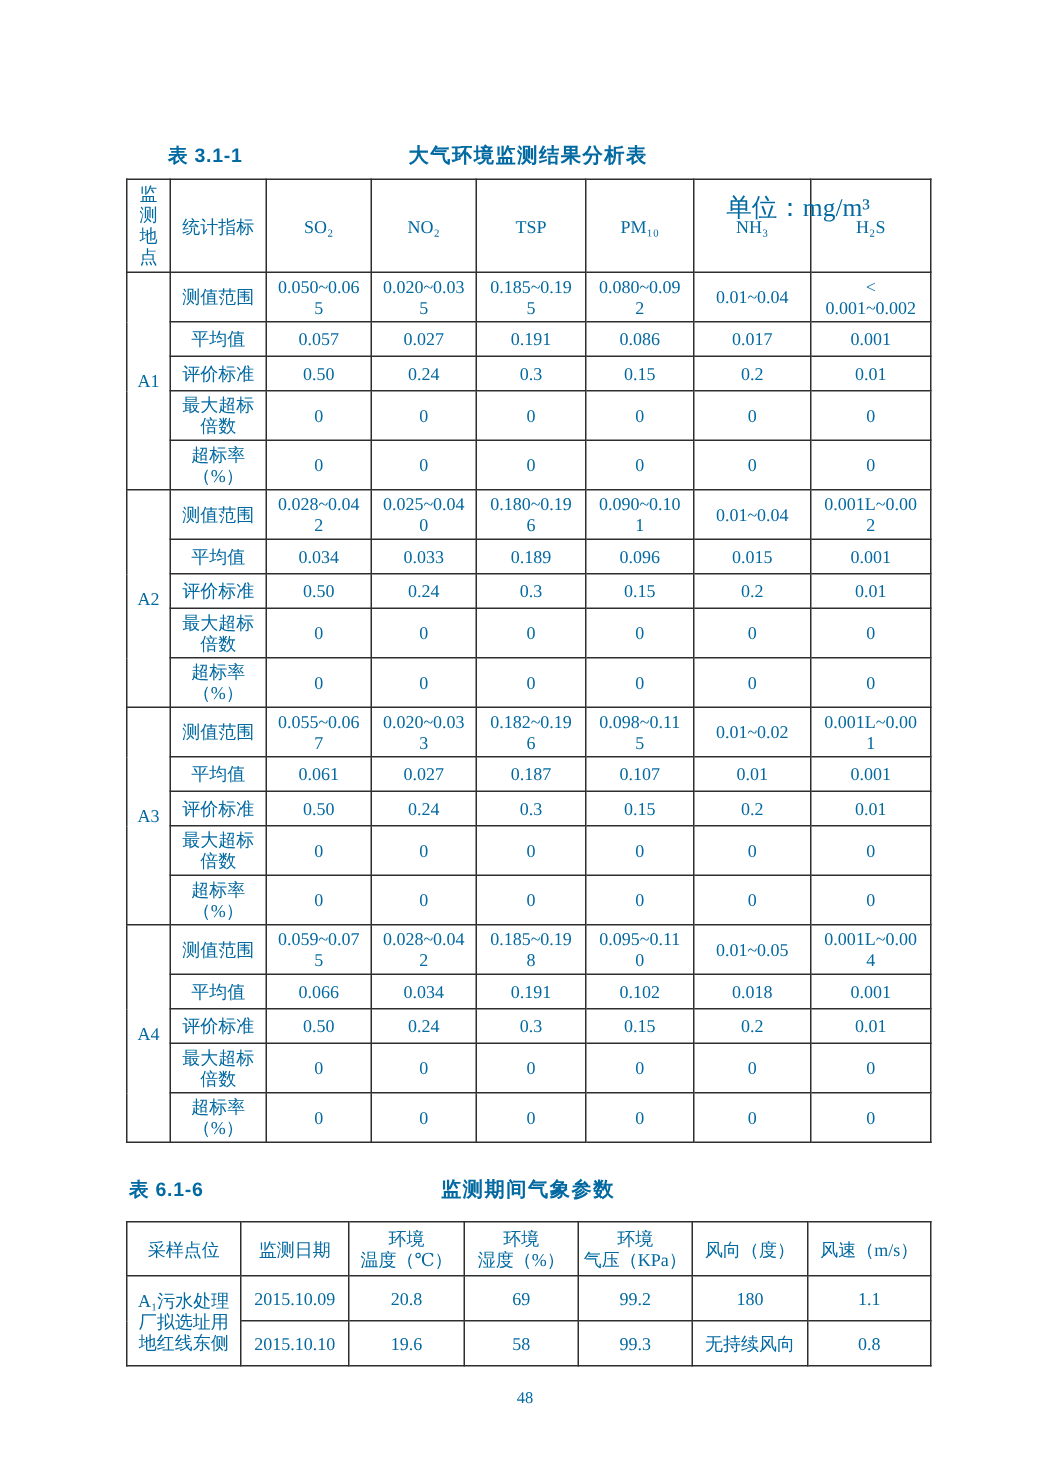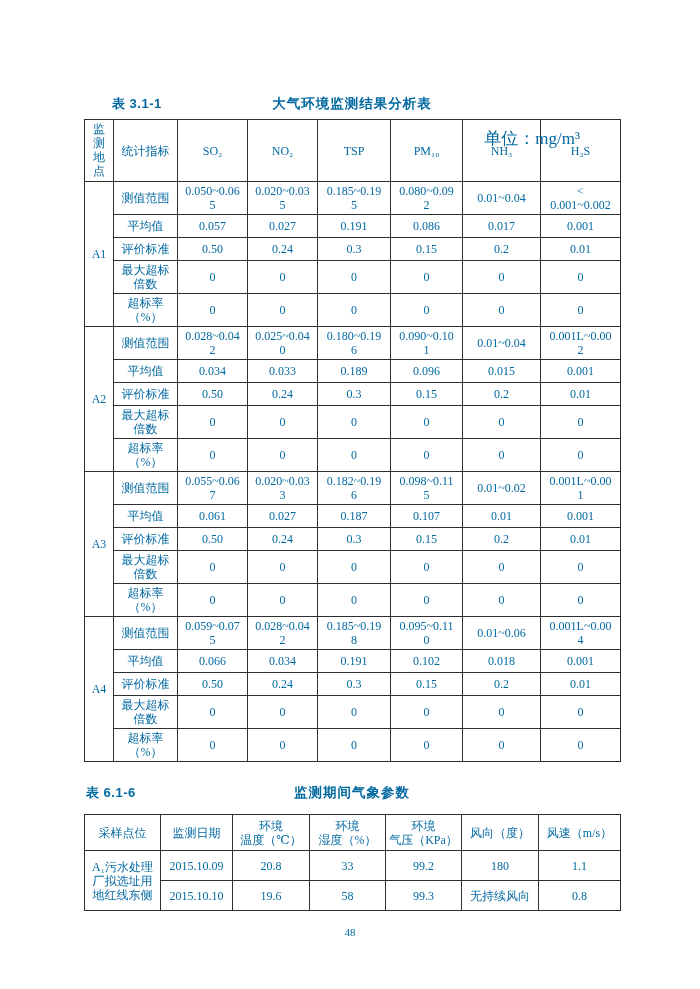--- a/index.html
+++ b/index.html
@@ -284,21 +284,21 @@
             <td rowspan="5">A4</td>
             <td>测值范围</td>
             <td>0.059~0.07
 5</td>
             <td>0.028~0.04
 2</td>
             <td>0.185~0.19
 8</td>
             <td>0.095~0.11
 0</td>
-            <td>0.01~0.06</td>
+            <td>0.01~0.05</td>
             <td>0.001L~0.00
 4</td>
           </tr>
           <tr class="short">
             <td>平均值</td>
             <td>0.066</td>
             <td>0.034</td>
             <td>0.191</td>
             <td>0.102</td>
             <td>0.018</td>
@@ -365,21 +365,21 @@
           <th>风速（m/s）</th>
         </tr>
       </thead>
       <tbody>
         <tr>
           <td rowspan="2">A₁污水处理
 厂拟选址用
 地红线东侧</td>
           <td>2015.10.09</td>
           <td>20.8</td>
-          <td>33</td>
+          <td>69</td>
           <td>99.2</td>
           <td>180</td>
           <td>1.1</td>
         </tr>
         <tr>
           <td>2015.10.10</td>
           <td>19.6</td>
           <td>58</td>
           <td>99.3</td>
           <td>无持续风向</td>

